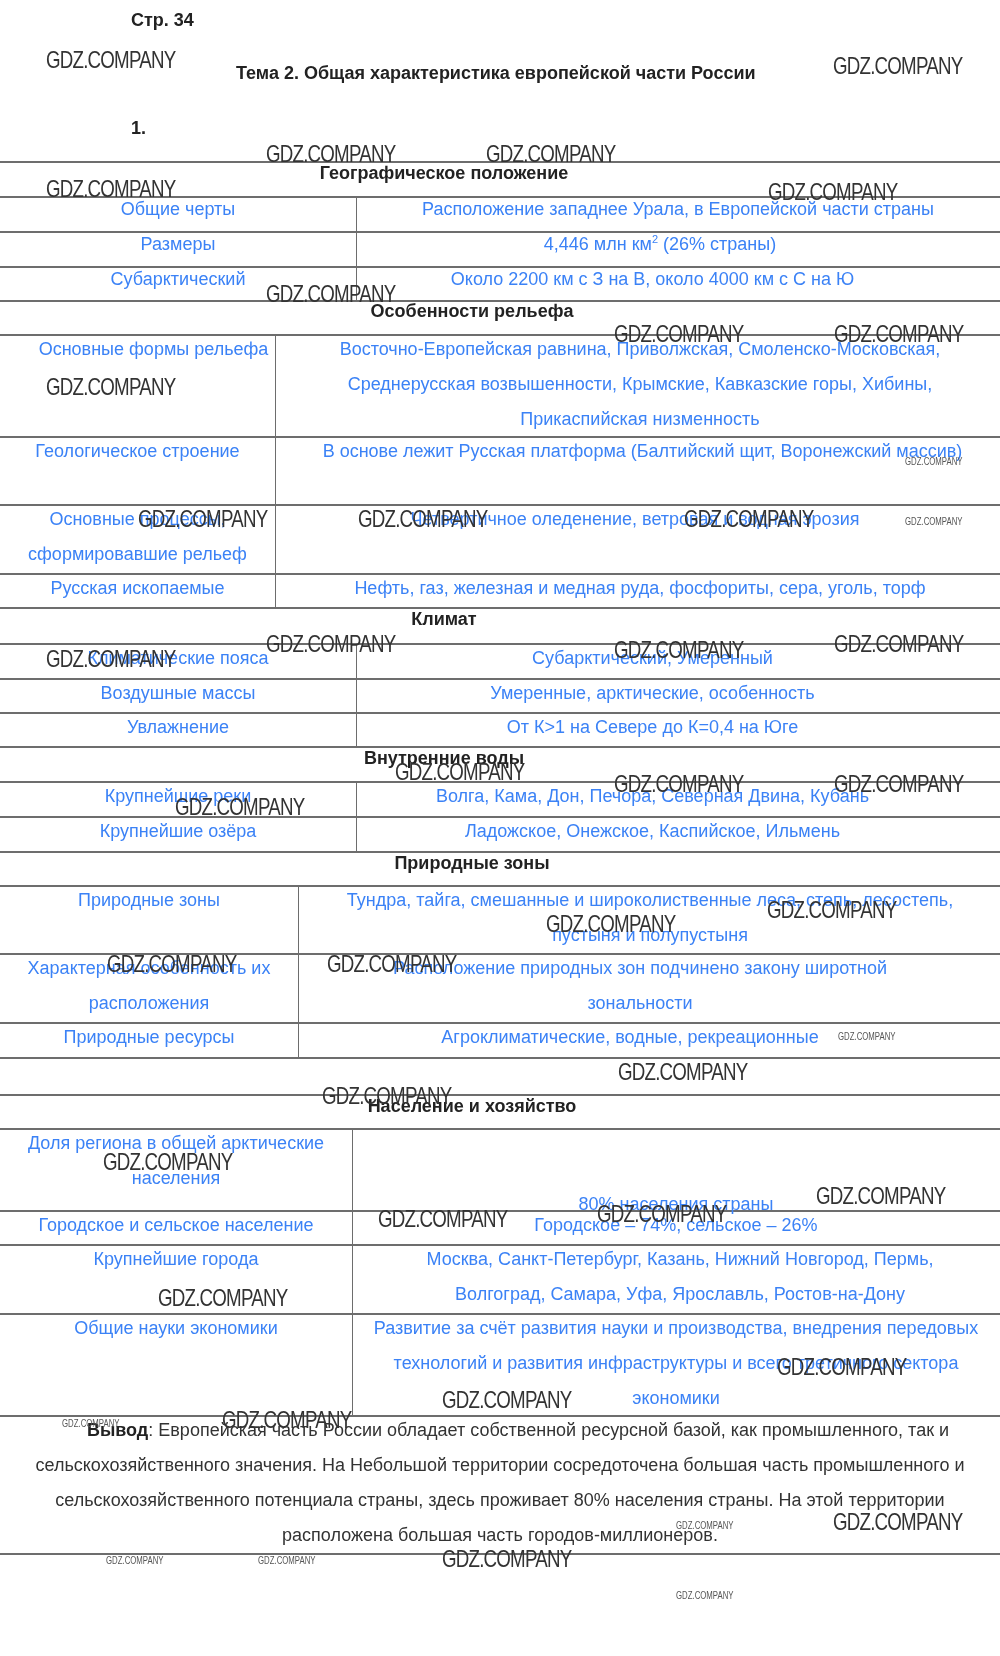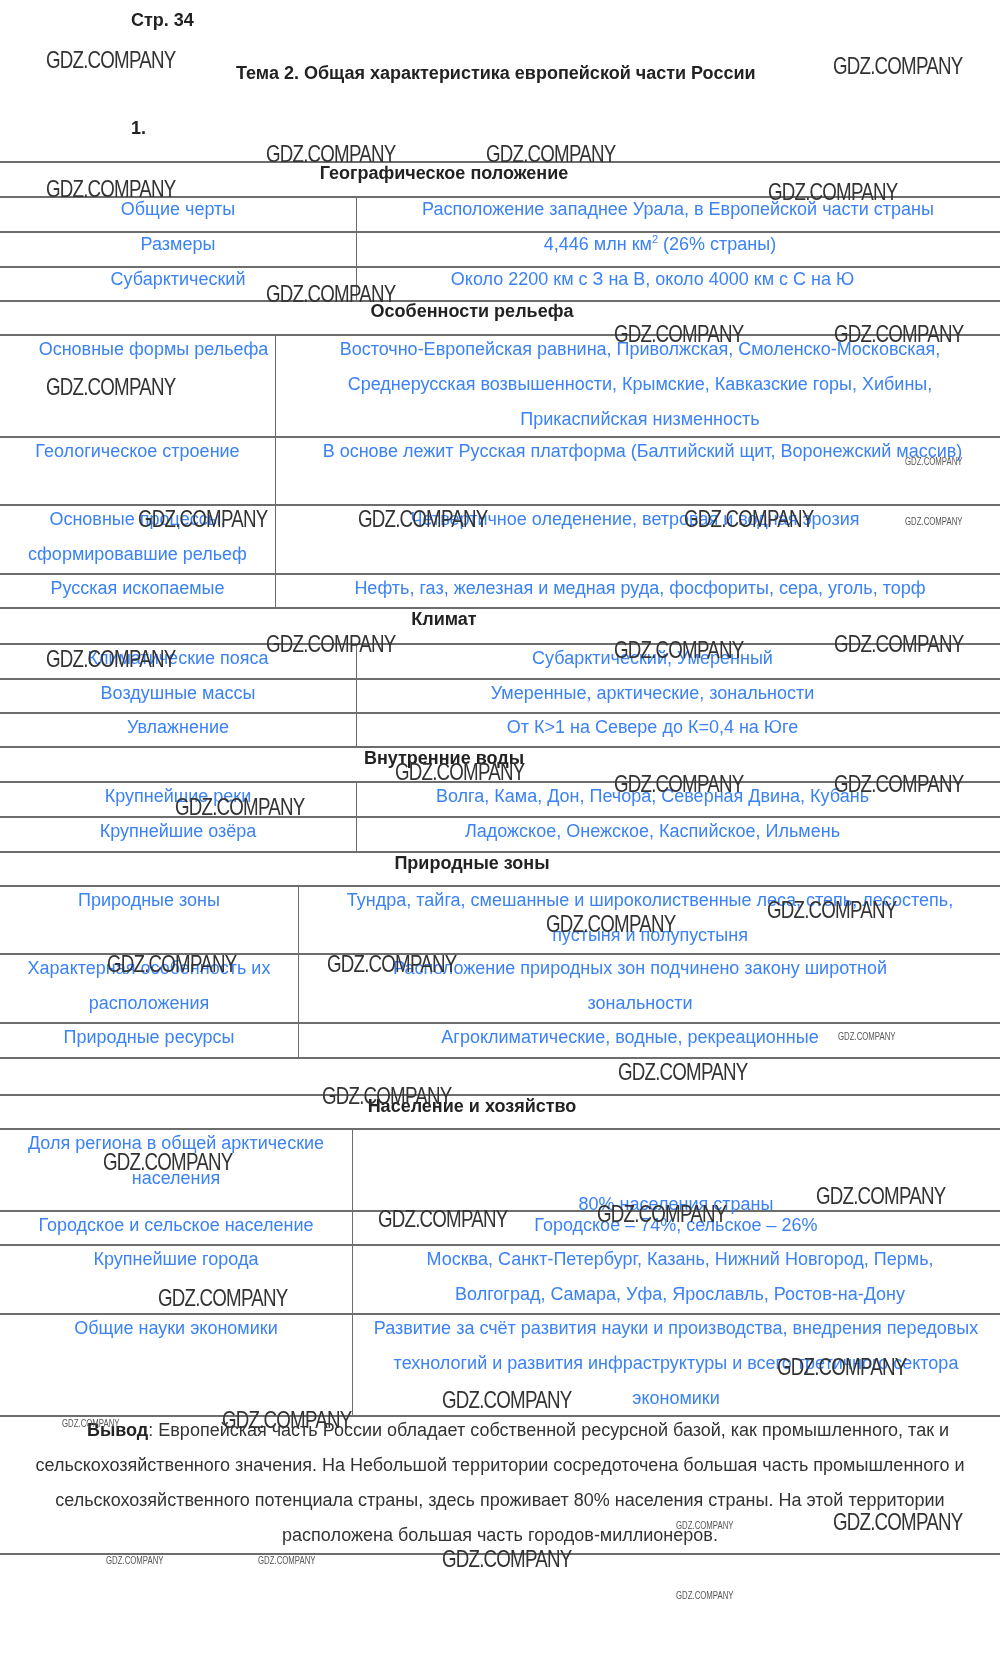--- a/index.html
+++ b/index.html
@@ -82,21 +82,21 @@
 <div class="cell" style="left:285px; top:434px; width:715px">В основе лежит Русская платформа (Балтийский щит, Воронежский массив)</div>
 <div class="cell" style="left:0; top:502px; width:275px">Основные процессы, сформировавшие рельеф</div>
 <div class="cell" style="left:285px; top:502px; width:700px">Четвертичное оледенение, ветровая и водная эрозия</div>
 <div class="cell" style="left:0; top:571px; width:275px">Русская ископаемые</div>
 <div class="cell" style="left:280px; top:571px; width:720px">Нефть, газ, железная и медная руда, фосфориты, сера, уголь, торф</div>
 
 <div class="section-title" style="top:609px; left:-56px">Климат</div>
 <div class="cell" style="left:0; top:641px; width:356px">Климатические пояса</div>
 <div class="cell" style="left:360px; top:641px; width:585px">Субарктический, Умеренный</div>
 <div class="cell" style="left:0; top:676px; width:356px">Воздушные массы</div>
-<div class="cell" style="left:360px; top:676px; width:585px">Умеренные, арктические, зональности</div>
+<div class="cell" style="left:360px; top:676px; width:585px">Умеренные, арктические, особенность</div>
 <div class="cell" style="left:0; top:710px; width:356px">Увлажнение</div>
 <div class="cell" style="left:360px; top:710px; width:585px">От К&gt;1 на Севере до К=0,4 на Юге</div>
 
 <div class="section-title" style="top:748px; left:-56px">Внутренние воды</div>
 <div class="cell" style="left:0; top:779px; width:356px">Крупнейшие реки</div>
 <div class="cell" style="left:360px; top:779px; width:585px">Волга, Кама, Дон, Печора, Северная Двина, Кубань</div>
 <div class="cell" style="left:0; top:814px; width:356px">Крупнейшие озёра</div>
 <div class="cell" style="left:360px; top:814px; width:585px">Ладожское, Онежское, Каспийское, Ильмень</div>
 
 <div class="section-title" style="top:853px; left:-28px">Природные зоны</div>

